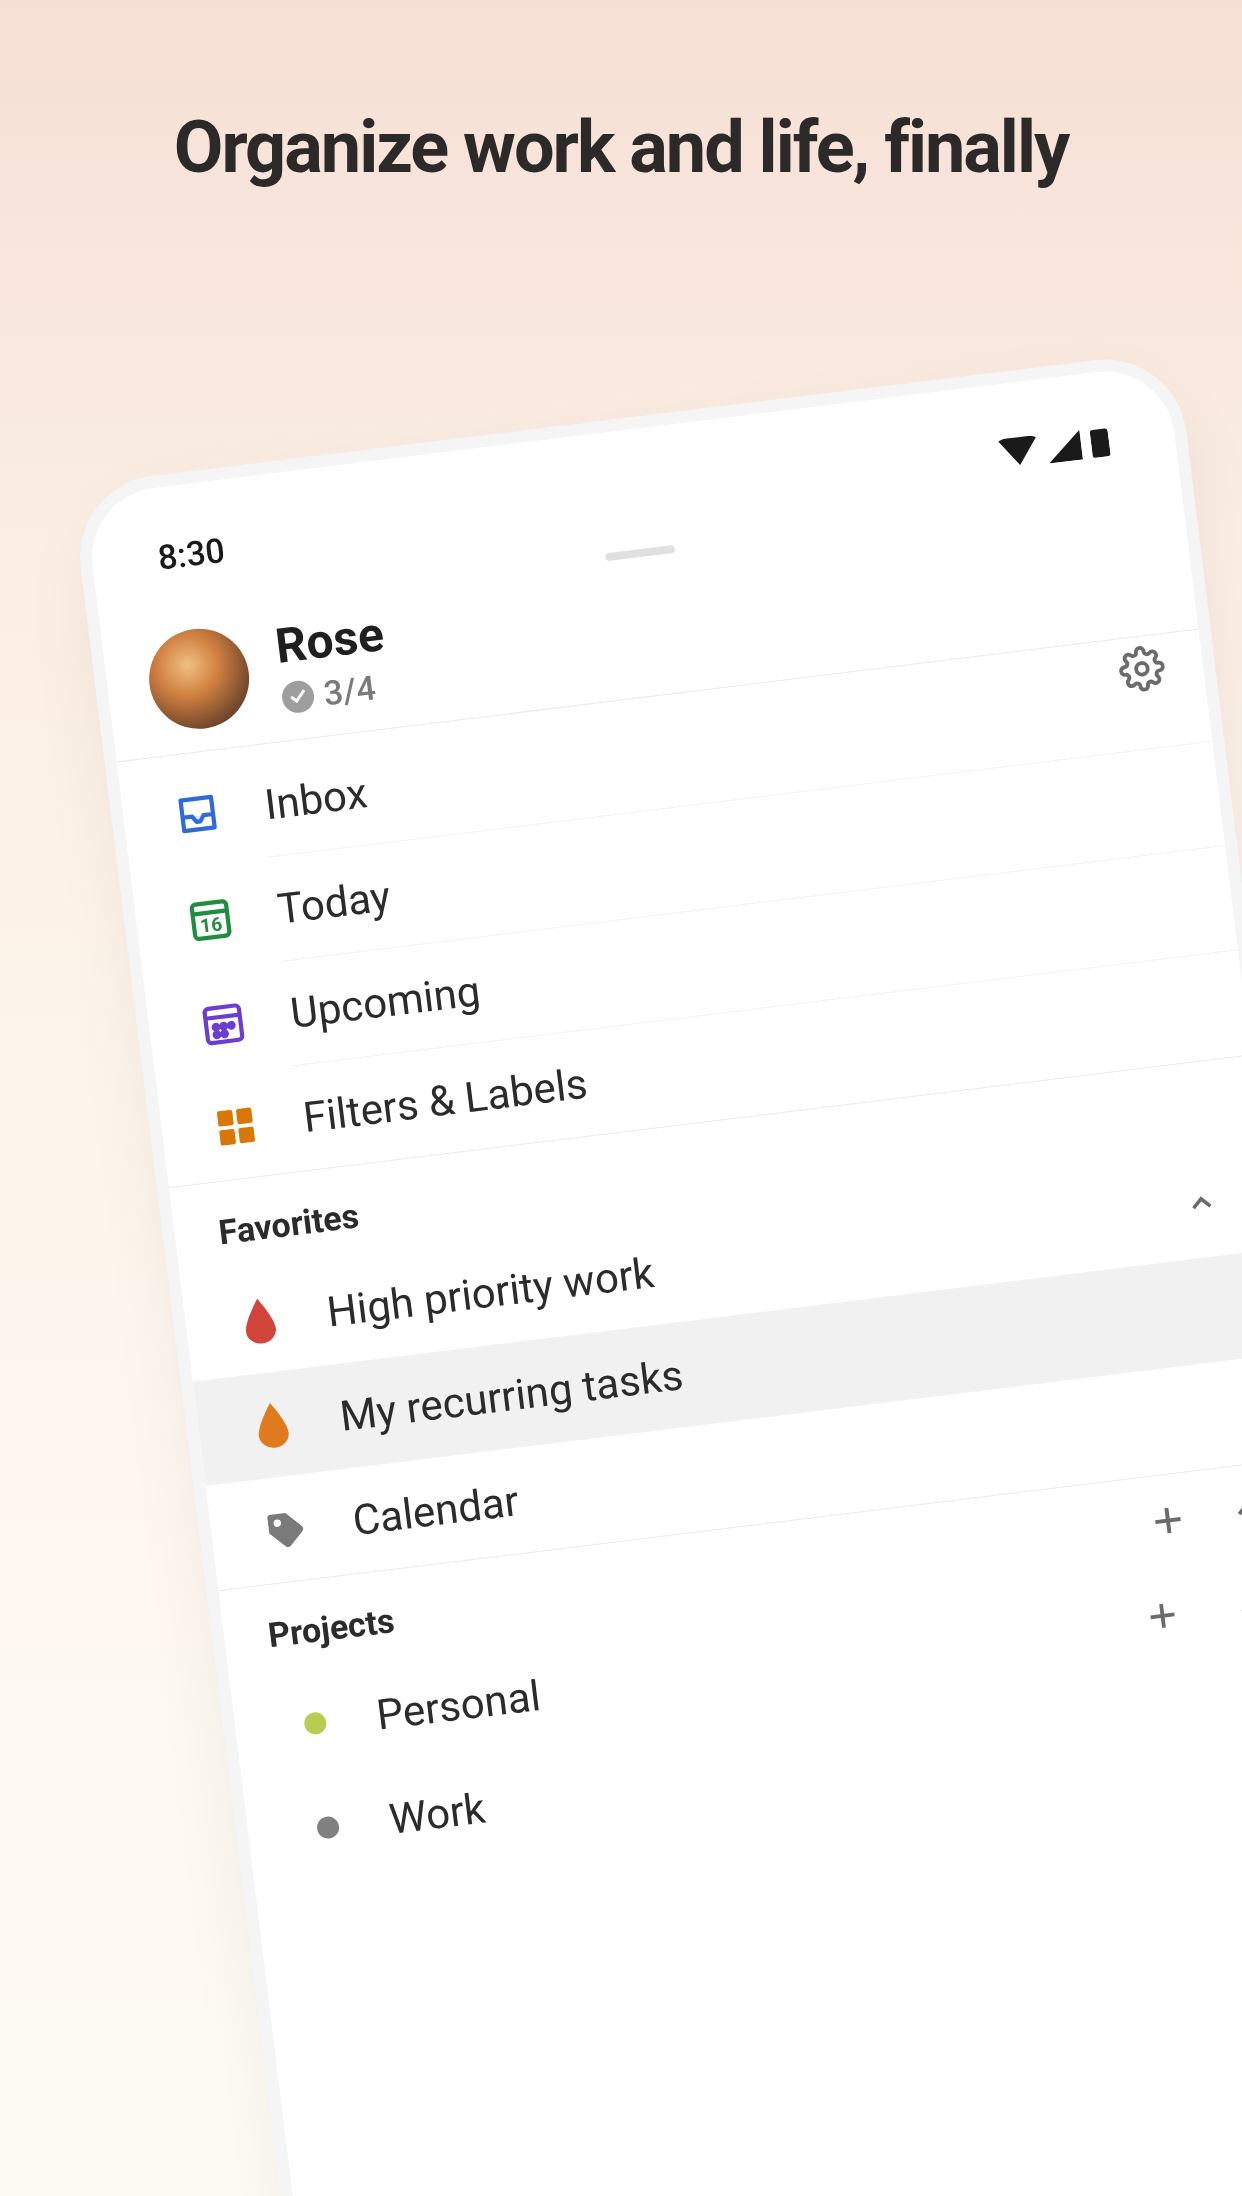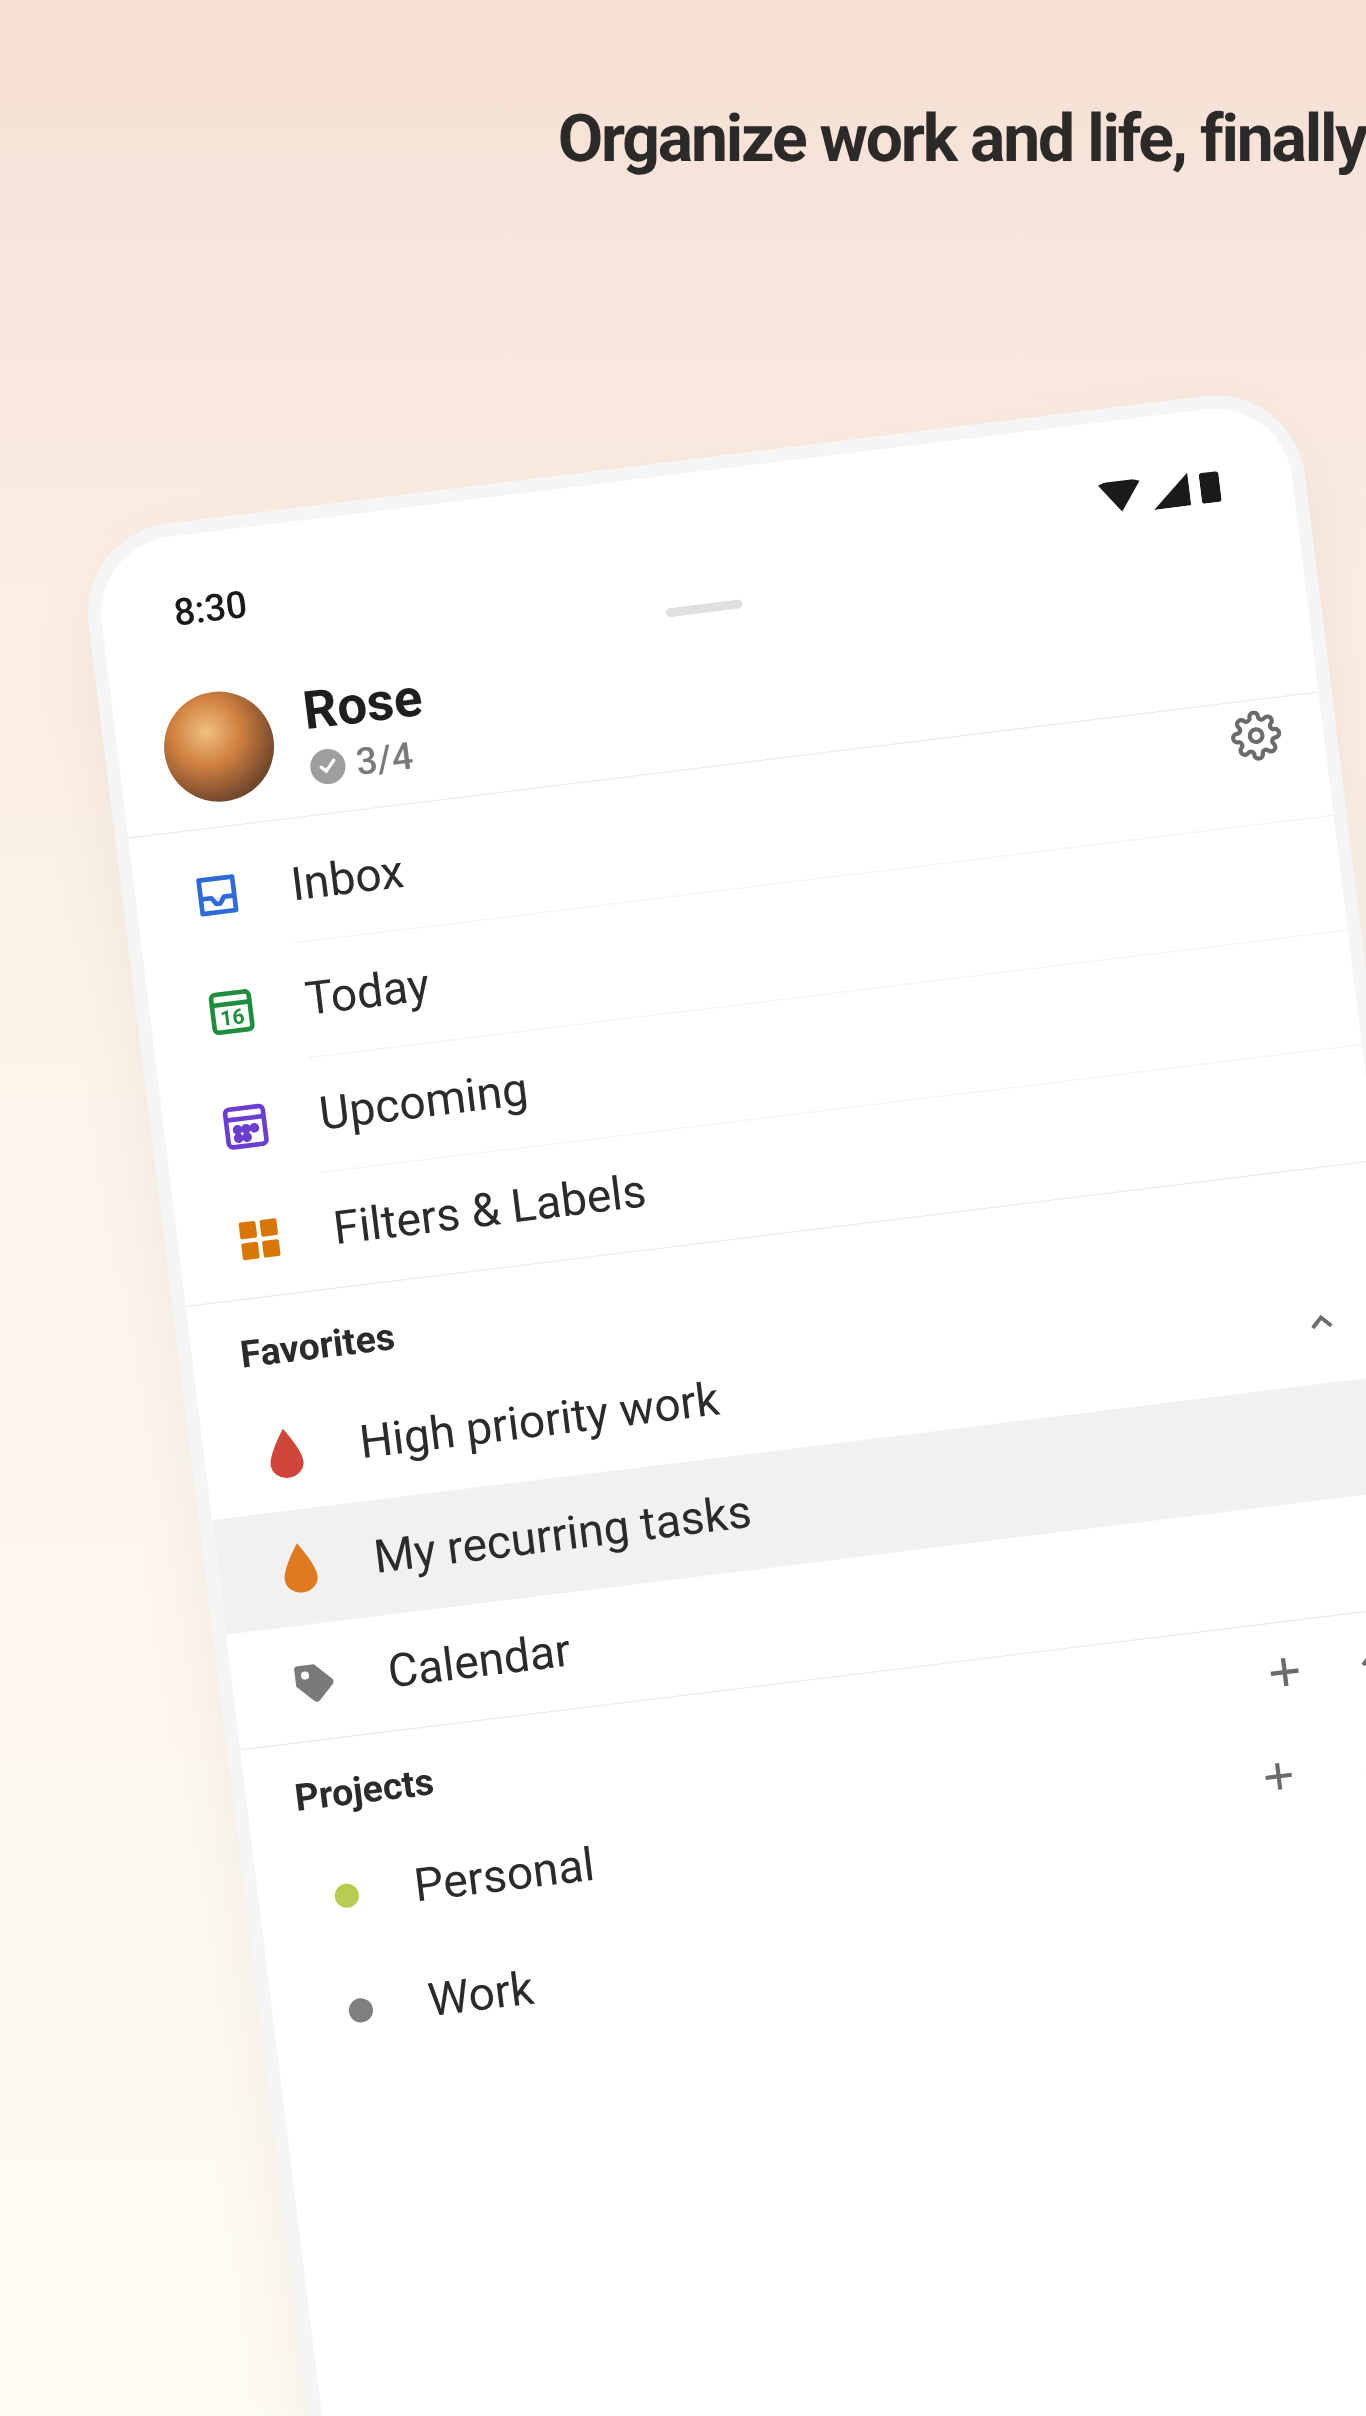--- a/index.html
+++ b/index.html
@@ -16,25 +16,25 @@
   position: absolute;
   bottom: 80px;
   right: -40px;
   width: 500px;
   height: 600px;
   pointer-events: none;
 }
 
 .hero-title {
   position: absolute;
-  top: 92px;
+  top: 108px;
   left: 0;
   right: 0;
-  text-align: right;
-  font-size: 60px;
+  text-align: center;
+  font-size: 72px;
   font-weight: 700;
   color: #2b2a29;
   line-height: 1.12;
   letter-spacing: -2px;
 }
 
 .phone-wrapper {
   position: absolute;
   top: 430px;
   left: 80px;

